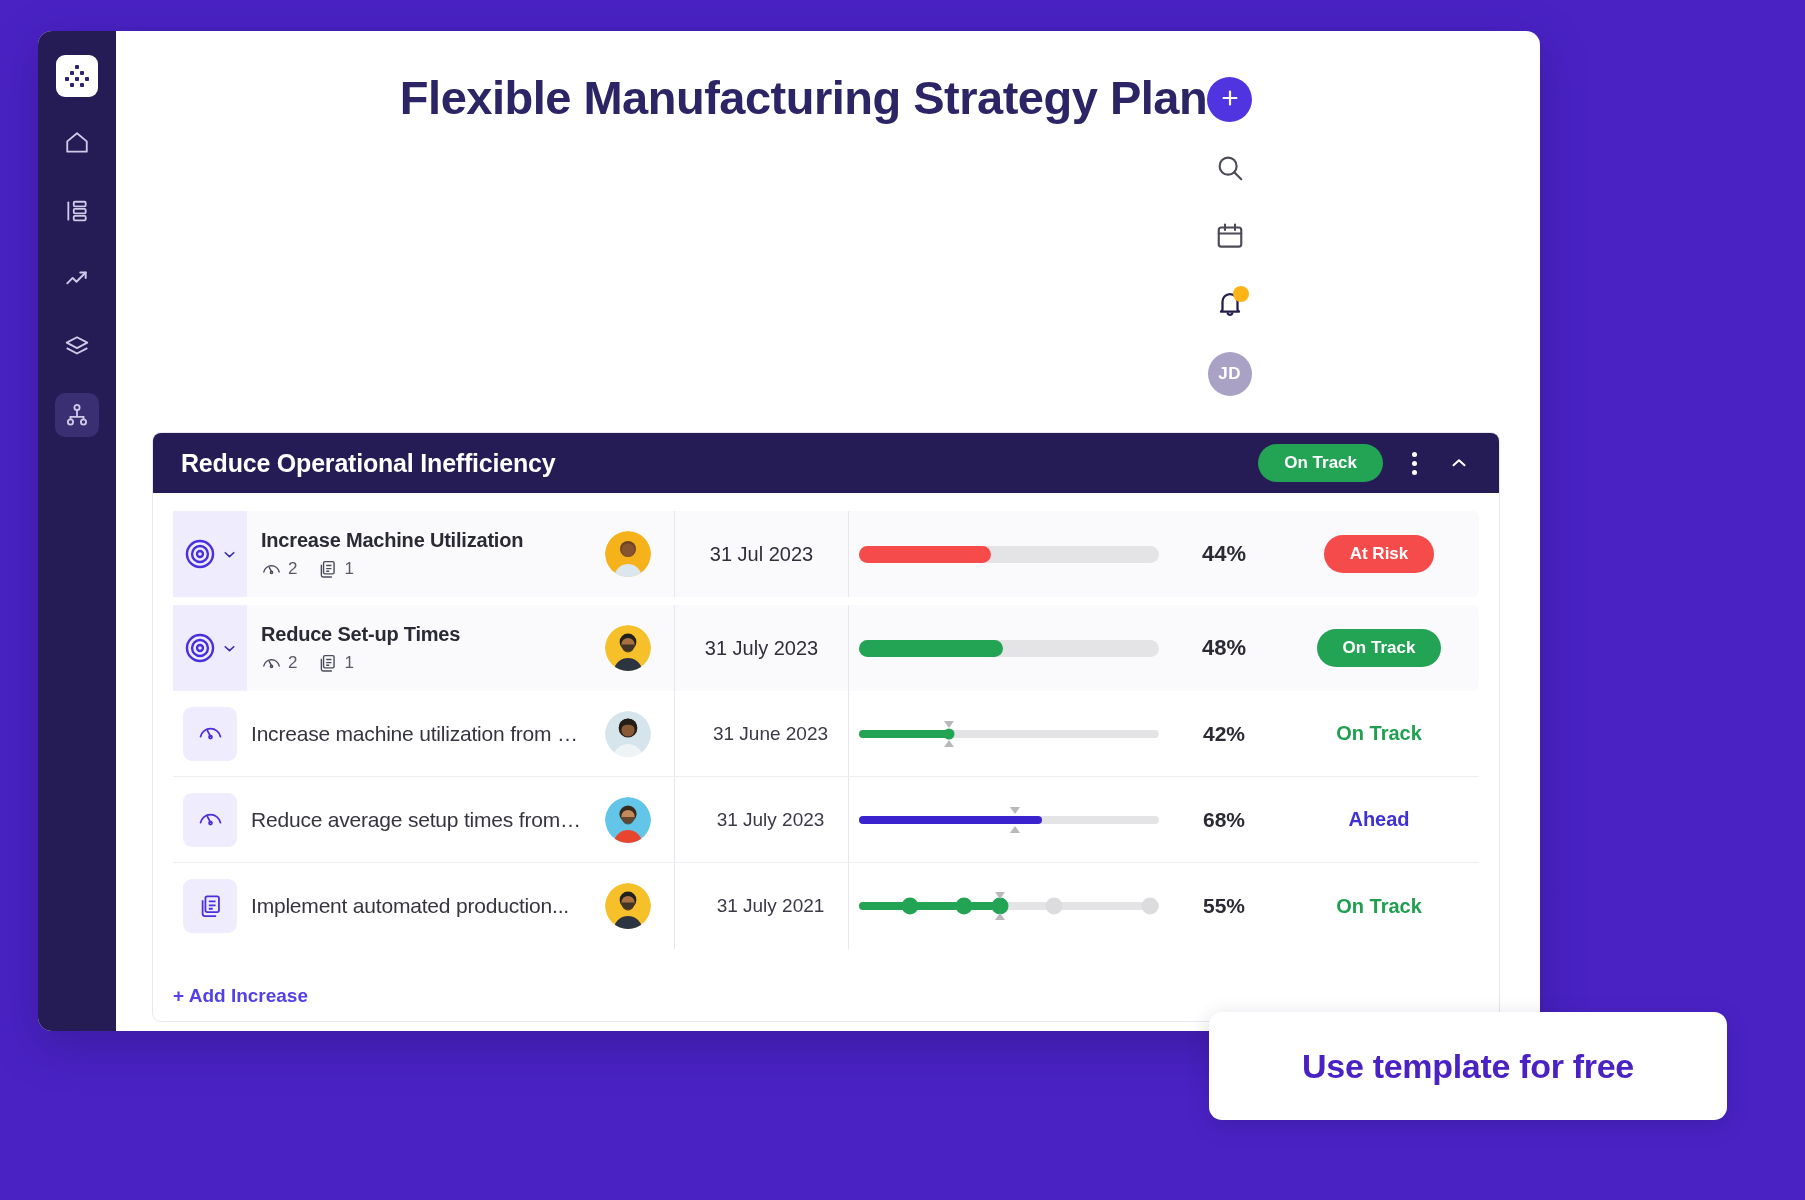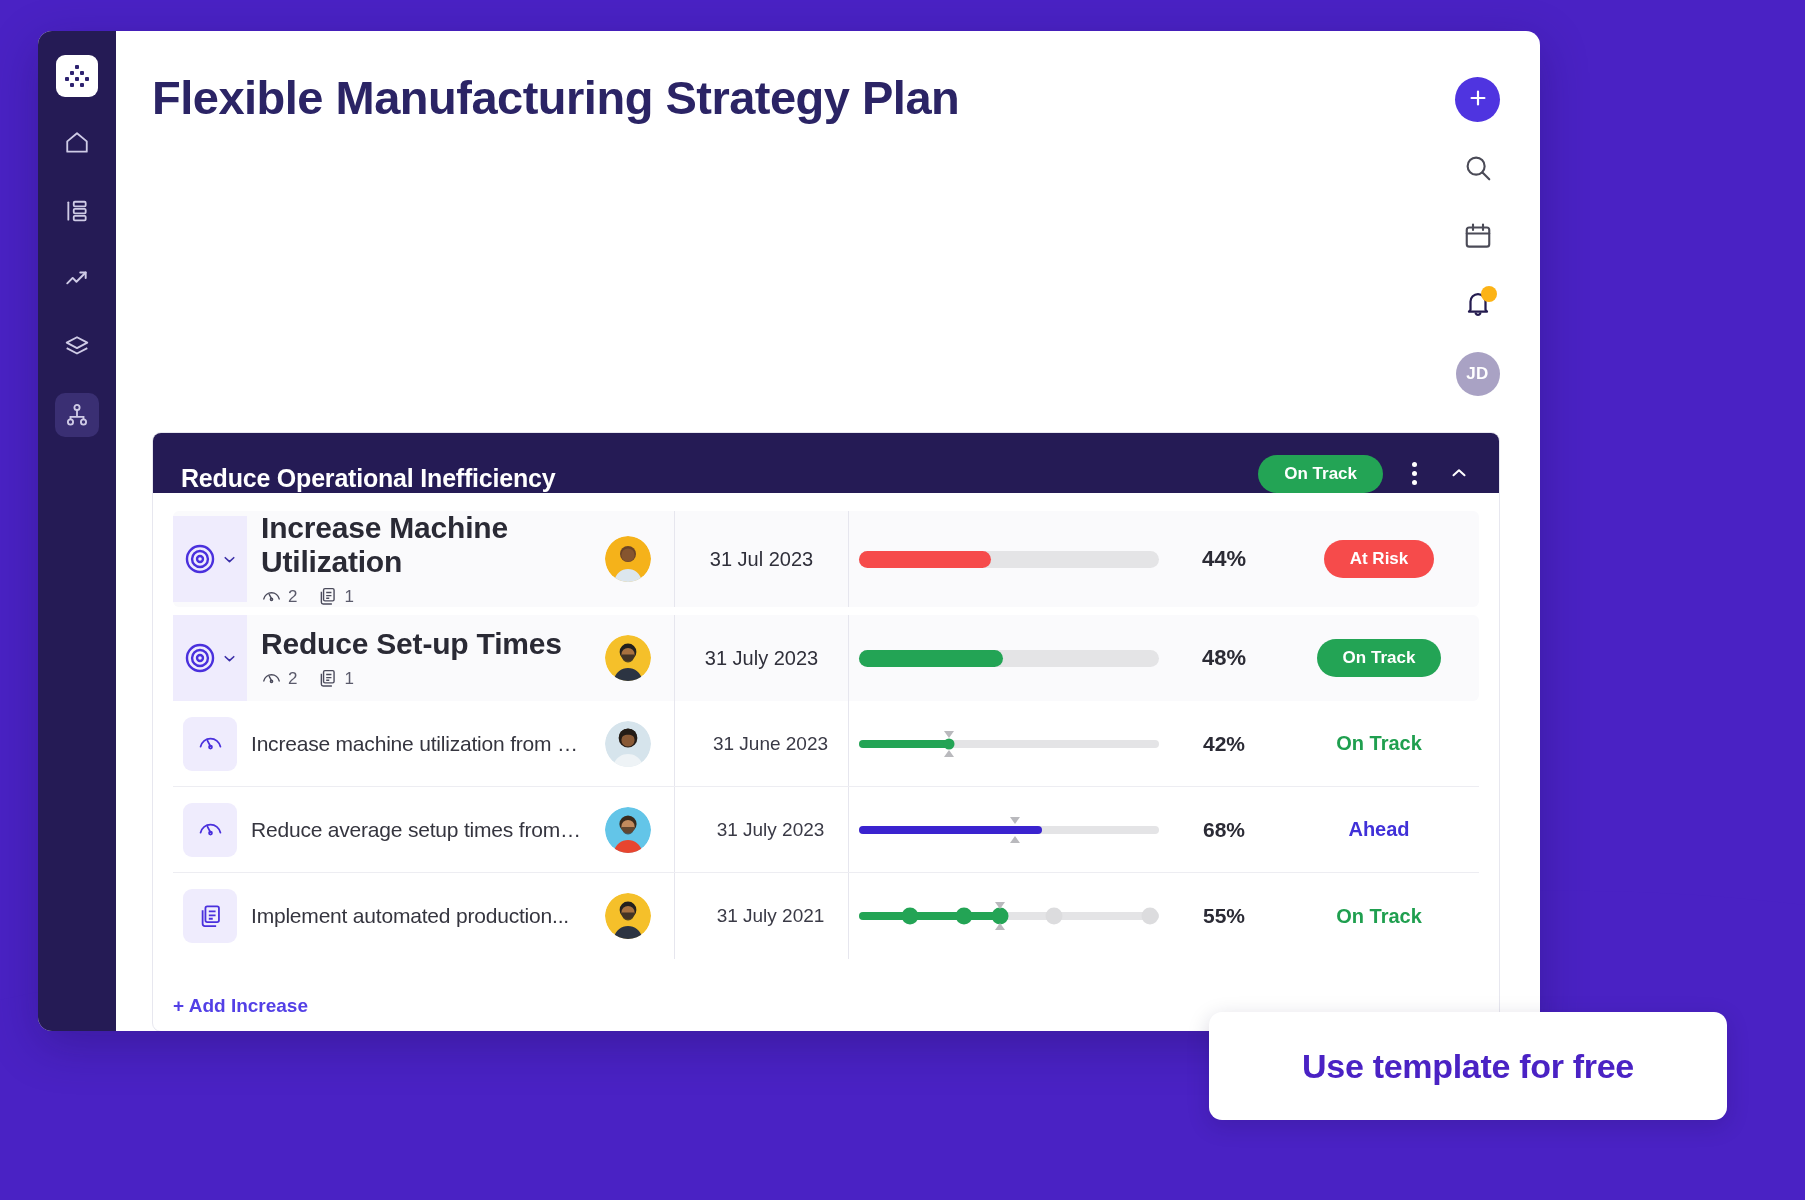--- a/index.html
+++ b/index.html
@@ -54,21 +54,21 @@
   .nav-icon svg { display: block; }
 
   
   .main {
     flex: 1;
     position: relative;
     padding: 34px 40px 0 36px;
     min-width: 0;
   }
 
-  .topbar { display: flex; align-items: flex-start; justify-content: space-between; }
+  .topbar { display: flex; align-items: flex-start; justify-content: center; }
   .page-title {
     font-size: 47px;
     font-weight: 700;
     color: #2b2465;
     letter-spacing: -.5px;
     line-height: 1.15;
     padding-top: 6px;
   }
   .top-actions { display: flex; align-items: center; gap: 26px; padding-top: 12px; flex-direction: column; }
   .add-btn {
@@ -101,21 +101,21 @@
   .obj-card {
     margin-top: 36px;
     border: 1px solid #e7e7ef;
     border-radius: 9px;
     background: #fff;
   }
   .obj-header {
     background: #251b55;
     border-radius: 8px 8px 0 0;
     height: 60px;
-    display: flex; align-items: flex-end;
+    display: flex; align-items: center;
     padding: 0 22px 0 28px;
   }
   .obj-header-title {
     color: #fff; font-size: 25px; font-weight: 700; flex: 1;
     letter-spacing: -.2px;
   }
   .status-pill {
     border-radius: 999px;
     color: #fff;
     font-size: 17px; font-weight: 600;
@@ -153,21 +153,21 @@
     display: flex; align-items: center; justify-content: center;
     flex: 0 0 54px;
     color: #4a30dd;
     margin-left: 10px;
   }
   .goal .row-icon { width: 74px; height: 86px; border-radius: 0; margin-left: 0; background:#efecfd; flex: 0 0 74px;}
   .goal-icon-wrap { display: flex; align-items: center; gap: 4px; }
   .chev-small { color: #3a2ea8; display: flex; }
 
   .row-title-col { flex: 1 1 auto; min-width: 0; padding-left: 14px; }
-  .goal-title { font-size: 30px; font-weight: 700; color: #2a2a35; letter-spacing: -.2px; }
+  .goal-title { font-size: 20px; font-weight: 700; color: #2a2a35; letter-spacing: -.2px; }
   .goal-meta { display: flex; align-items: center; gap: 20px; margin-top: 7px; color: #5a5a6b; font-size: 17px; }
   .meta-item { display: flex; align-items: center; gap: 6px; }
   .meta-item svg { display: block; color: #4b4b5c; }
   .sub-title { font-size: 21px; color: #35353f; letter-spacing: -.2px; white-space: nowrap; overflow: hidden; text-overflow: ellipsis; }
 
   .row-owner { flex: 0 0 92px; display: flex; justify-content: center; }
   .owner-av {
     width: 46px; height: 46px; border-radius: 50%;
     overflow: hidden; display: block;
   }

